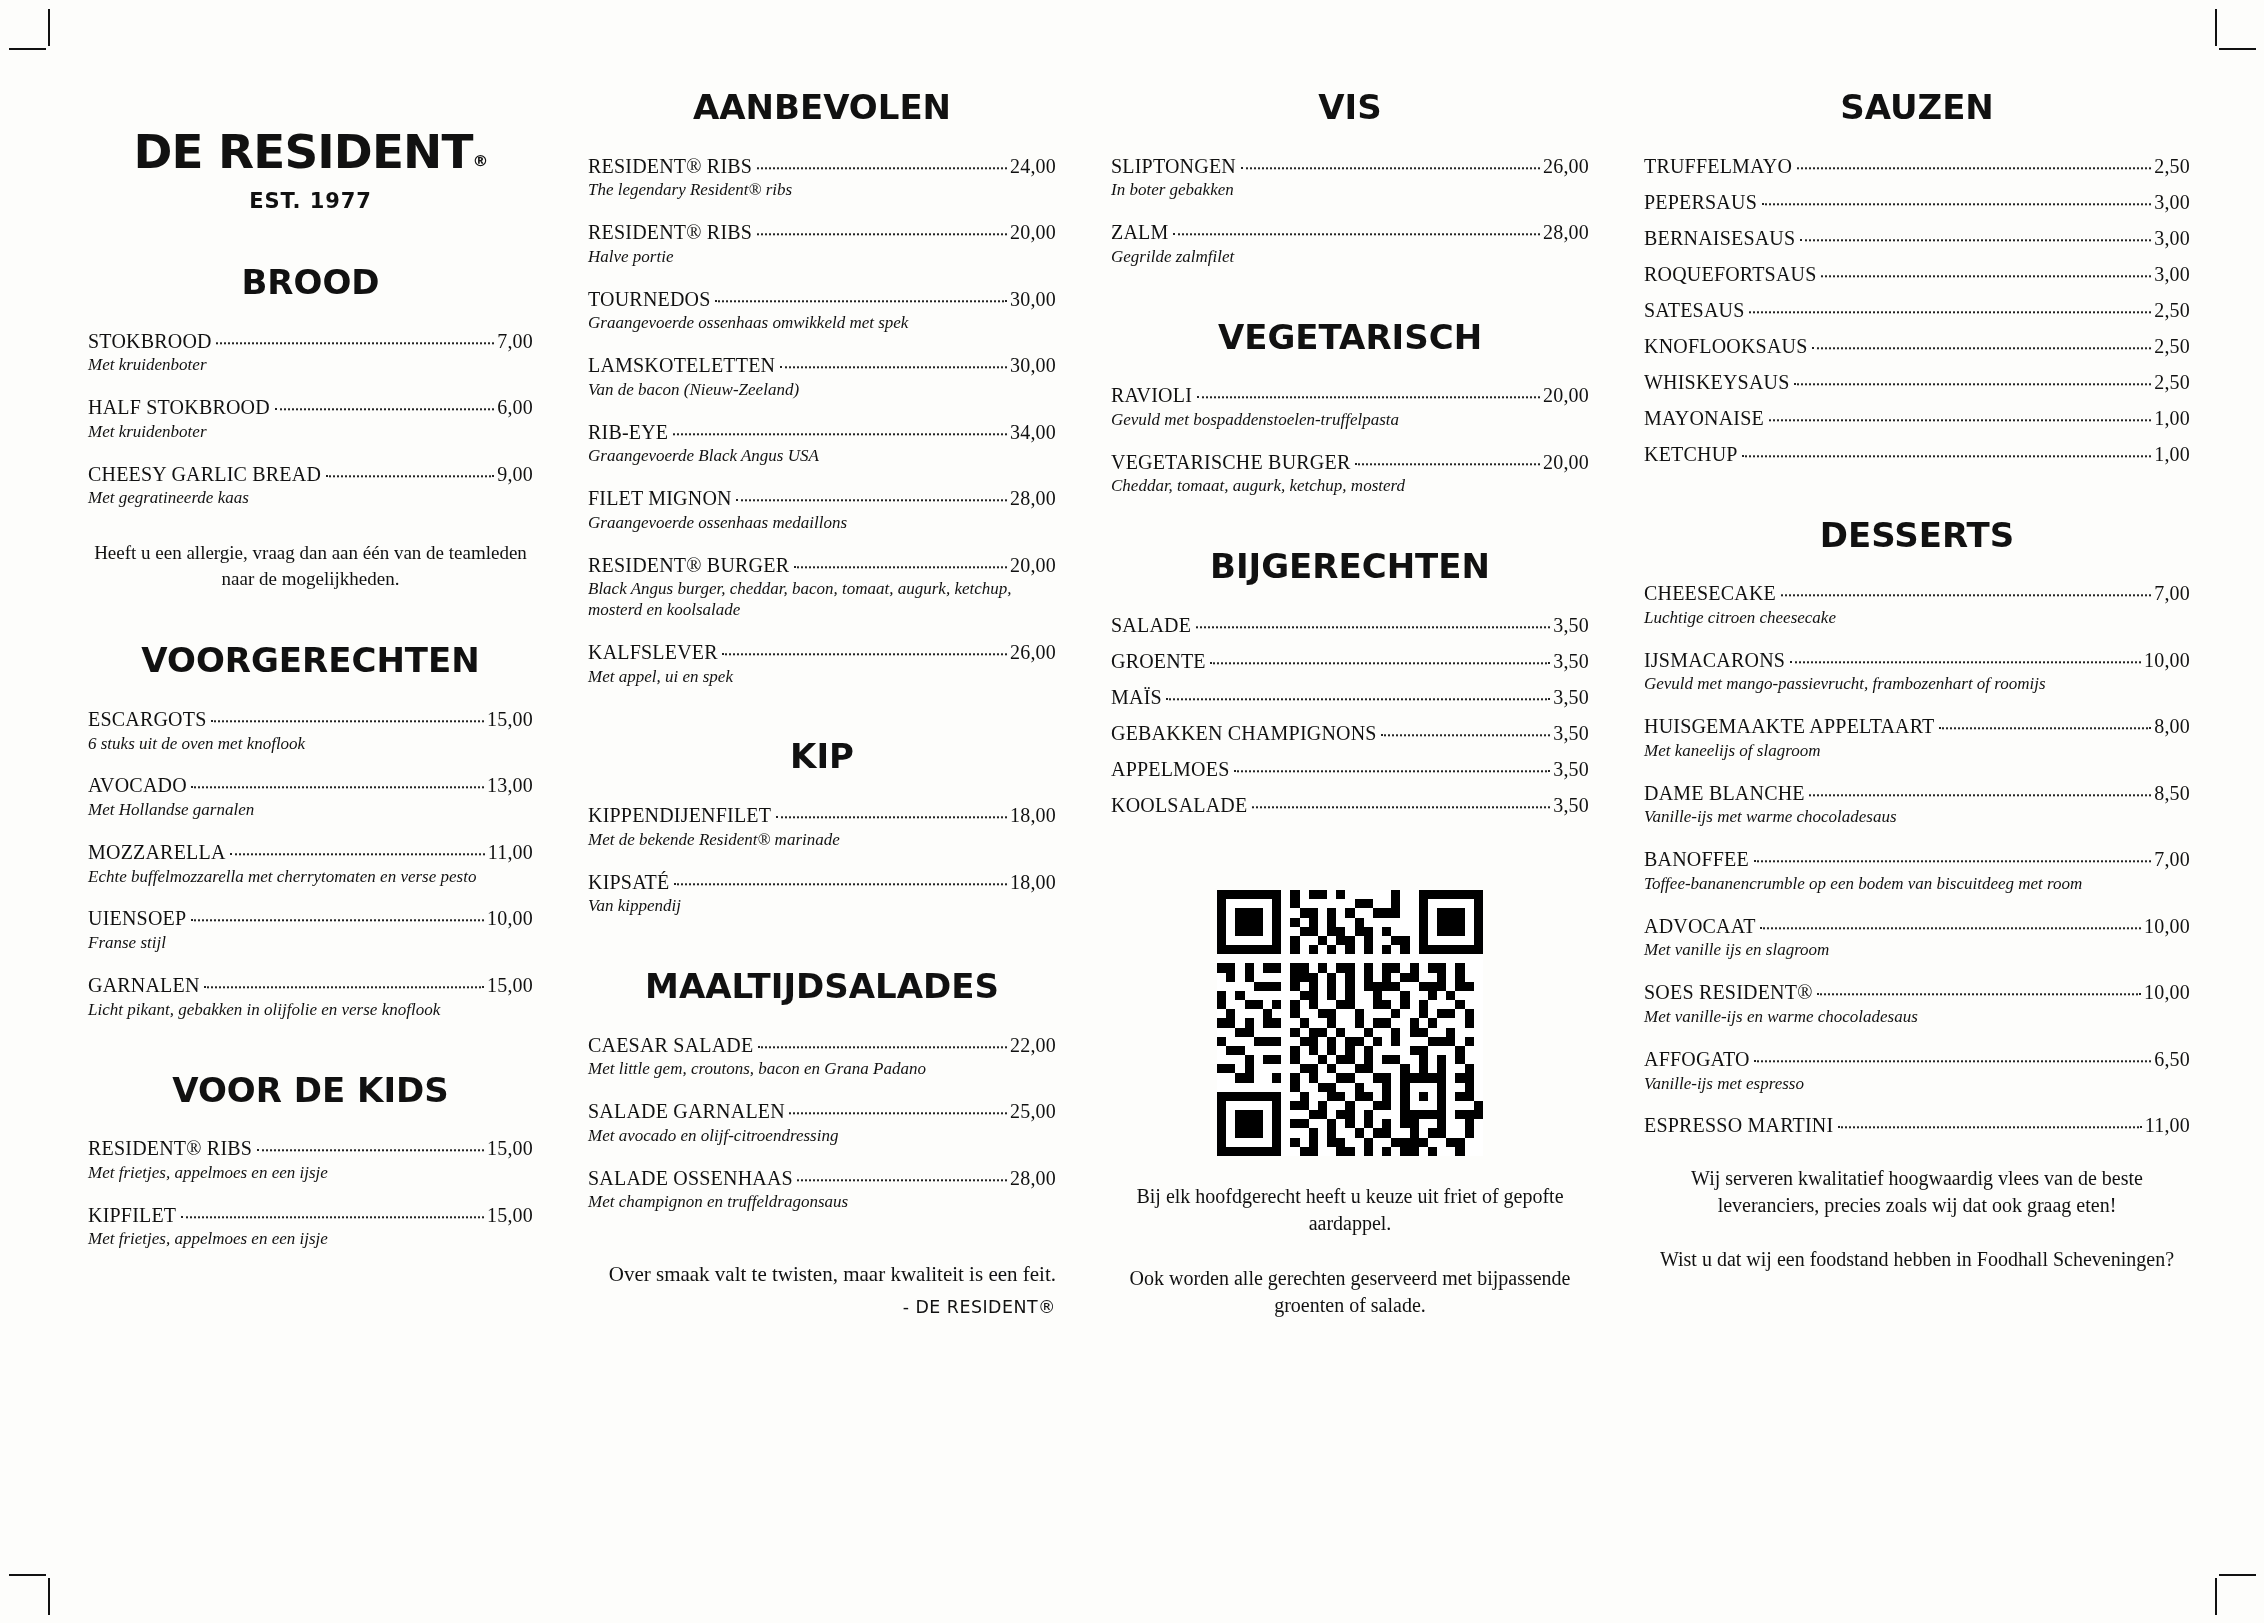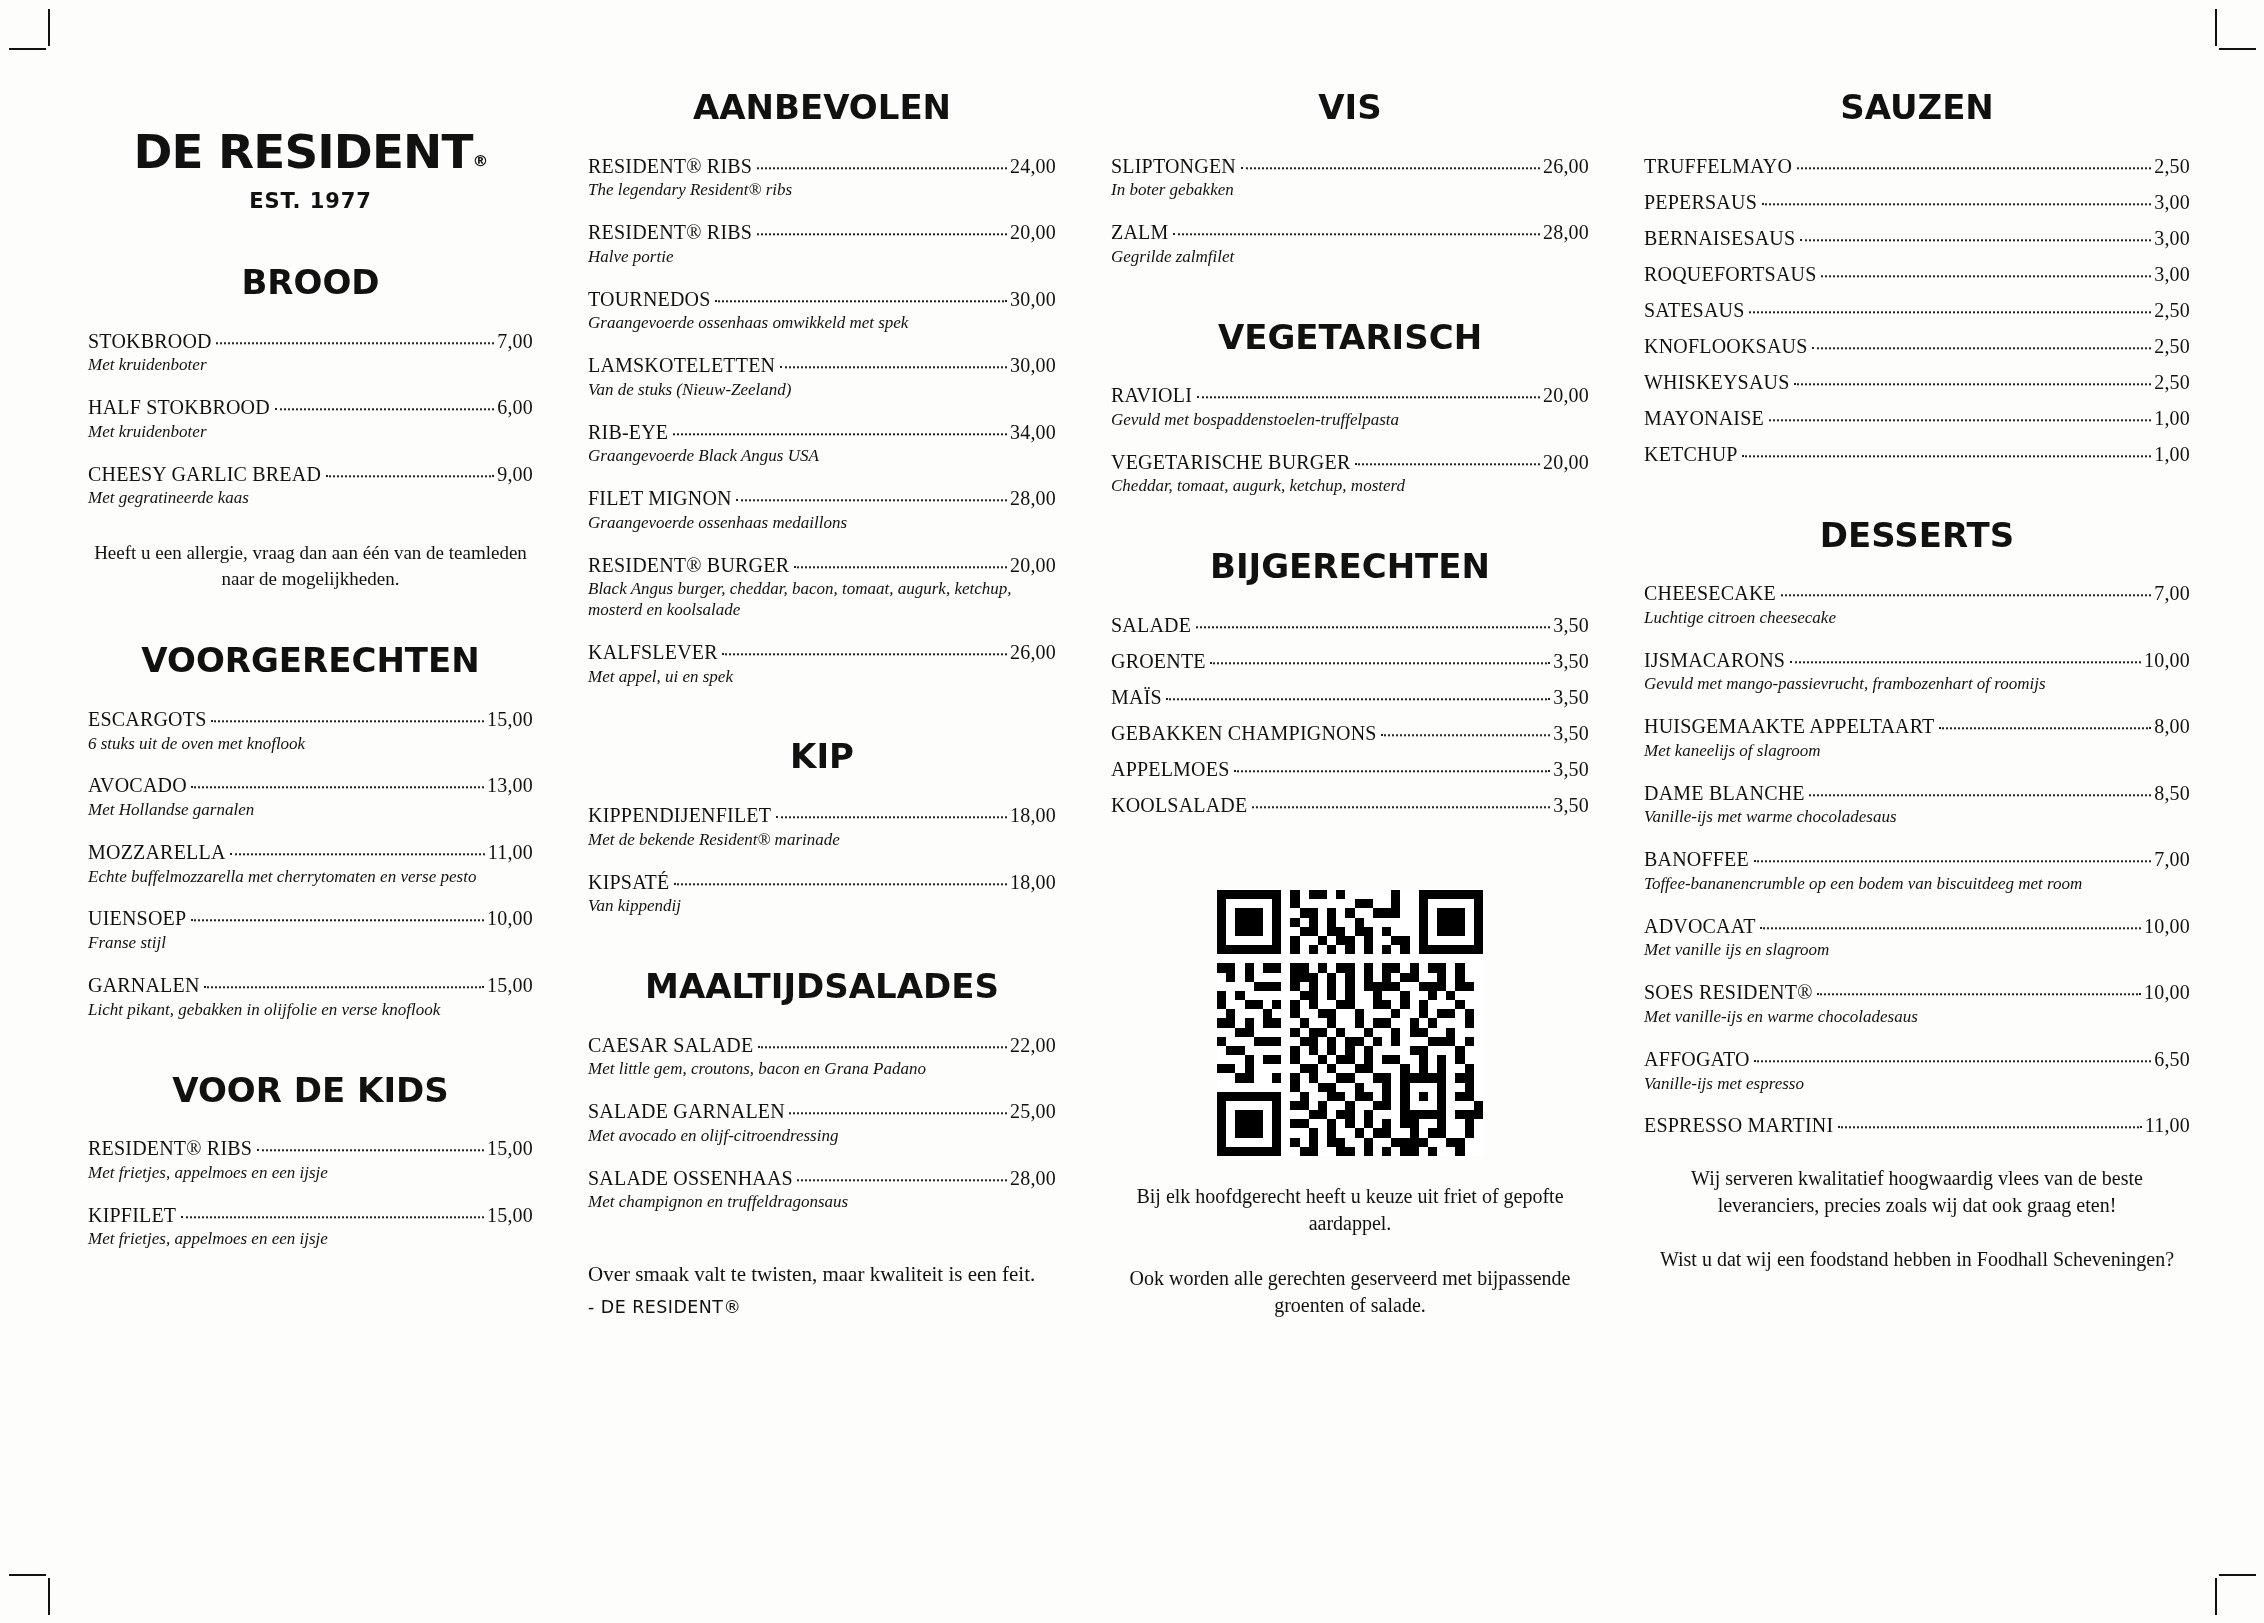--- a/index.html
+++ b/index.html
@@ -109,21 +109,21 @@
   }
   .item.compact { margin-bottom: 13px; }
 
   .note {
     text-align: center;
     font-size: 19px;
     line-height: 1.35;
     margin-top: 31px;
   }
   .quote {
-    text-align: left;
+    text-align: right;
     font-size: 21px;
     line-height: 1.32;
     margin-top: 48px;
   }
   .quote .attrib {
     display: block;
     font-family: "DejaVu Sans", sans-serif;
     font-size: 17.4px;
     font-weight: 400;
     margin-top: 7.3px;
@@ -289,21 +289,21 @@
             <span class="price">30,00</span>
           </div>
           <div class="item-desc">Graangevoerde ossenhaas omwikkeld met spek</div>
         </div>
         <div class="item">
           <div class="item-row">
             <span class="item-name">LAMSKOTELETTEN</span>
             <span class="dots"></span>
             <span class="price">30,00</span>
           </div>
-          <div class="item-desc">Van de stuks (Nieuw-Zeeland)</div>
+          <div class="item-desc">Van de bacon (Nieuw-Zeeland)</div>
         </div>
         <div class="item">
           <div class="item-row">
             <span class="item-name">RIB-EYE</span>
             <span class="dots"></span>
             <span class="price">34,00</span>
           </div>
           <div class="item-desc">Graangevoerde Black Angus USA</div>
         </div>
         <div class="item">

